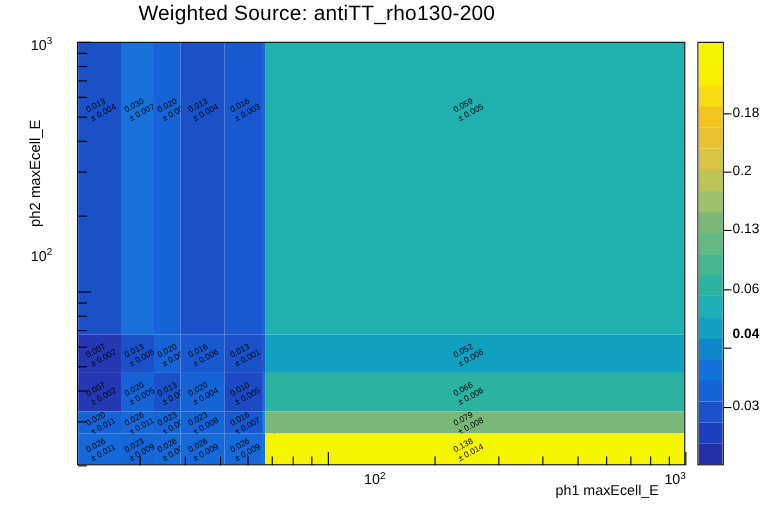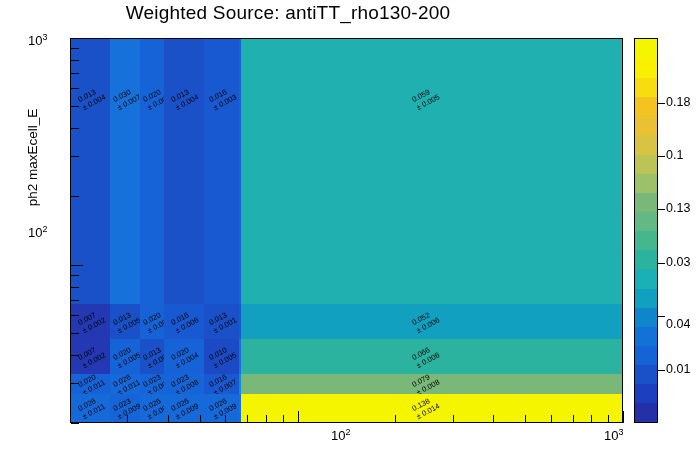--- a/index.html
+++ b/index.html
@@ -71,20 +71,21 @@
   <div class="axlabel" style="left:28px;top:224px;">
     <span>10</span><sup>2</sup>
   </div>
 
   <div class="axlabel" style="left:331px;top:427px;">
     <span>10</span><sup>2</sup>
   </div>
   <div class="axlabel" style="left:604px;top:427px;">
     <span>10</span><sup>3</sup>
   </div>
+  <div class="xlabel">ph1 maxEcell_E</div>
 
   <div class="frame">
     <div class="cellgrid" id="cellgrid">
         <div class="cell" style="left: 0px; top: 0px; width: 39px; height: 265px; background: rgb(26, 80, 200);"></div>
         <div class="celltext" style="left: 5.5px; top: 58px;"><span>0.013</span><span class="err">± 0.004</span></div>
         <div class="cell" style="left: 39px; top: 0px; width: 30px; height: 265px; background: rgb(22, 114, 218);"></div>
         <div class="celltext" style="left: 41px; top: 58px;"><span>0.030</span><span class="err">± 0.007</span></div>
         <div class="cell" style="left: 69px; top: 0px; width: 24px; height: 265px; background: rgb(22, 99, 216);"></div>
         <div class="celltext" style="left: 71px; top: 58px;"><span>0.020</span><span class="err">± 0.005</span></div>
         <div class="cell" style="left: 93px; top: 0px; width: 40px; height: 265px; background: rgb(26, 80, 200);"></div>
@@ -209,26 +210,26 @@
       <div class="cbseg" style="background: rgb(188, 196, 87); top: 114.9px; height: 19.75px;"></div>
       <div class="cbseg" style="background: rgb(216, 196, 66); top: 95.75px; height: 19.75px;"></div>
       <div class="cbseg" style="background: rgb(234, 193, 50); top: 76.6px; height: 19.75px;"></div>
       <div class="cbseg" style="background: rgb(243, 196, 32); top: 57.45px; height: 19.75px;"></div>
       <div class="cbseg" style="background: rgb(247, 220, 16); top: 38.3px; height: 19.75px;"></div>
       <div class="cbseg" style="background: rgb(249, 240, 0); top: 19.15px; height: 19.75px;"></div>
       <div class="cbseg" style="background: rgb(245, 245, 0); top: 0px; height: 19.75px;"></div>
     </div>
   <div id="cbticks">
       <div class="cbtick" style="top: 370px;"></div>
-      <div class="cblabel" style="top: 362px;">0.01</div>
+      <div class="cblabel" style="top: 362px;">0.03</div>
       <div class="cbtick" style="top: 316px;"></div>
-      <div class="cblabel" style="top: 317px;">0.04</div>
+      <div class="cblabel" style="top: 296px; font-weight: bold;">0.04</div>
       <div class="cbtick" style="top: 263px;"></div>
-      <div class="cblabel" style="top: 255px;">0.03</div>
+      <div class="cblabel" style="top: 255px;">0.06</div>
       <div class="cbtick" style="top: 209px;"></div>
       <div class="cblabel" style="top: 201px;">0.13</div>
       <div class="cbtick" style="top: 156px;"></div>
-      <div class="cblabel" style="top: 148px;">0.1</div>
+      <div class="cblabel" style="top: 148px;">0.2</div>
       <div class="cbtick" style="top: 103px;"></div>
       <div class="cblabel" style="top: 95px;">0.18</div>
     </div>
 
 </div>
 
 </body></html>

